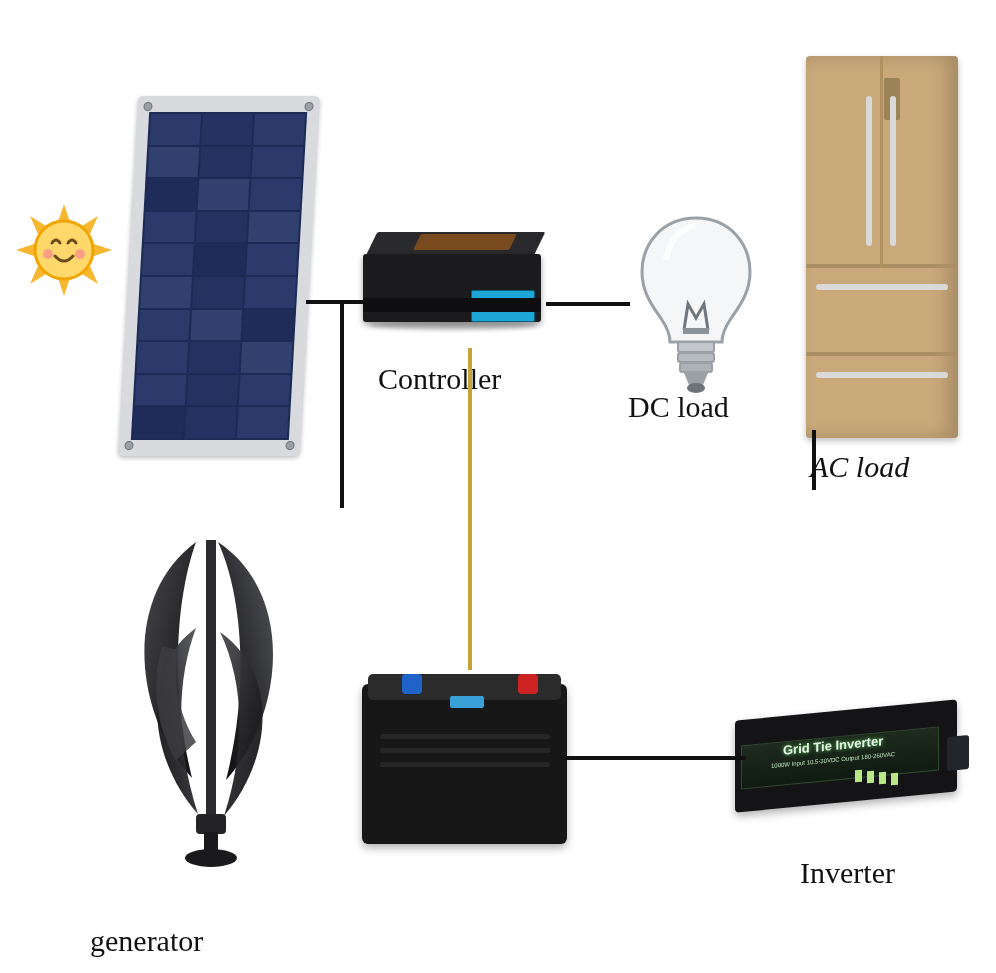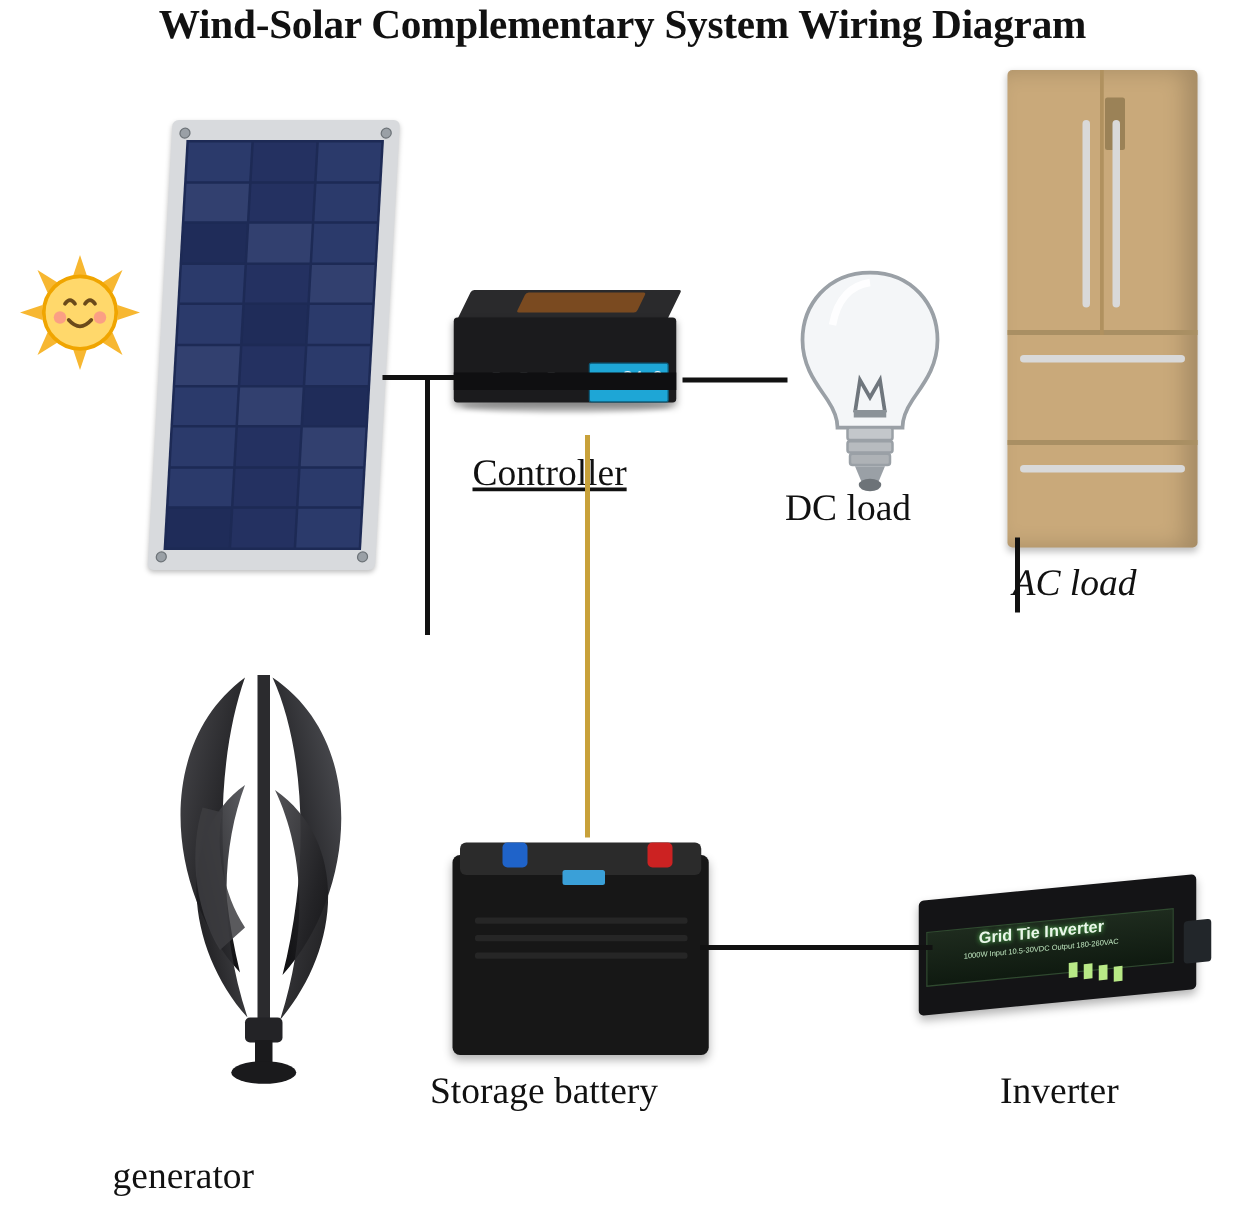--- a/index.html
+++ b/index.html
@@ -108,21 +108,20 @@
      font-size:6px;transform:skewY(-5.5deg);white-space:nowrap;}
   .inv-fan{position:absolute;left:212px;top:36px;width:22px;height:34px;background:#22262a;border-radius:3px;
      transform:skewY(-5.5deg);}
   .inv-led{position:absolute;width:7px;height:12px;background:#b8e986;transform:skewY(-5.5deg);}
 </style>
 </head>
 <body>
 
 <div id="stage">
 
-  <div class="title">Wind-Solar Complementary System Wiring Diagram</div>
 
   <div class="sun">
     <svg width="112" height="108" viewBox="0 0 112 108">
       <g fill="#f7b731">
         <path d="M56 8 L62 26 L50 26 Z"></path>
         <path d="M56 100 L62 82 L50 82 Z"></path>
         <path d="M8 54 L26 60 L26 48 Z"></path>
         <path d="M104 54 L86 60 L86 48 Z"></path>
         <path d="M22 20 L38 30 L30 38 Z"></path>
         <path d="M90 20 L74 30 L82 38 Z"></path>
@@ -185,21 +184,21 @@
     <div class="ctrl-wood"></div>
     <div class="ctrl-face">
       <div class="ctrl-btn" style="left:30px;"></div>
       <div class="ctrl-btn" style="left:52px;"></div>
       <div class="ctrl-btn" style="left:74px;"></div>
       <div class="ctrl-lcd">
         <span>24.8</span>
       </div>
     </div>
   </div>
-  <div class="label" style="left:378px;top:362px;text-decoration:underline;">Controller</div>
+  <div class="label" style="left:378px;top:362px;">Controller</div>
 
   <div class="bulb">
     <svg width="140" height="185" viewBox="0 0 140 185">
       <path d="M70 6 C36 6 16 32 16 60 c0 22 12 36 20 48 c6 9 8 16 8 22 h52 c0-6 2-13 8-22 c8-12 20-26 20-48 C124 32 104 6 70 6 Z" fill="#f4f6f8" stroke="#9aa0a6" stroke-width="3"></path>
       <path d="M40 48 C44 26 56 16 70 14" stroke="#ffffff" stroke-width="6" fill="none" opacity=".9"></path>
       <path d="M58 118 l4 -26 l8 14 l8 -14 l4 26" stroke="#6f767d" stroke-width="3" fill="none"></path>
       <rect x="57" y="116" width="26" height="6" fill="#8b9298"></rect>
       <rect x="52" y="130" width="36" height="10" rx="2" fill="#c3c7cb" stroke="#9aa0a6" stroke-width="2"></rect>
       <rect x="52" y="141" width="36" height="9" rx="2" fill="#b7bbbf" stroke="#9aa0a6" stroke-width="2"></rect>
       <rect x="54" y="151" width="32" height="9" rx="2" fill="#aeb2b6" stroke="#9aa0a6" stroke-width="2"></rect>
@@ -253,21 +252,20 @@
     <div class="bat-body"></div>
     <div class="bat-top">
       <div class="bat-term blue"></div>
       <div class="bat-term red"></div>
       <div class="bat-label"></div>
     </div>
     <div class="bat-rib" style="top:74px;"></div>
     <div class="bat-rib" style="top:88px;"></div>
     <div class="bat-rib" style="top:102px;"></div>
   </div>
-  <div class="label" style="left:344px;top:856px;">Storage battery</div>
 
   <div class="inverter">
     <div class="inv-body"></div>
     <div class="inv-strip"></div>
     <div class="inv-title">Grid Tie Inverter</div>
     <div class="inv-sub">1000W  Input 10.5-30VDC  Output 180-260VAC</div>
     <div class="inv-led" style="left:120px;top:70px;"></div>
     <div class="inv-led" style="left:132px;top:71px;"></div>
     <div class="inv-led" style="left:144px;top:72px;"></div>
     <div class="inv-led" style="left:156px;top:73px;"></div>

